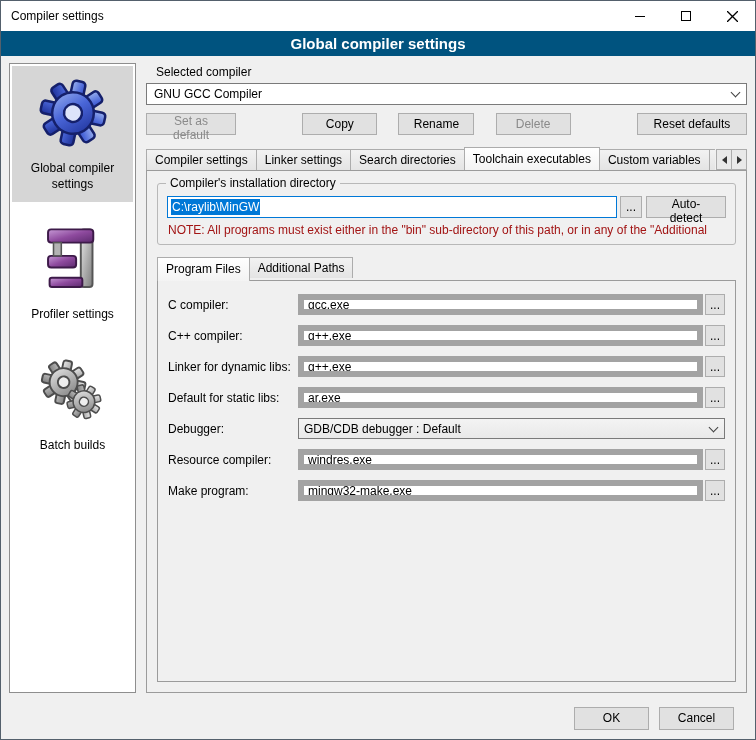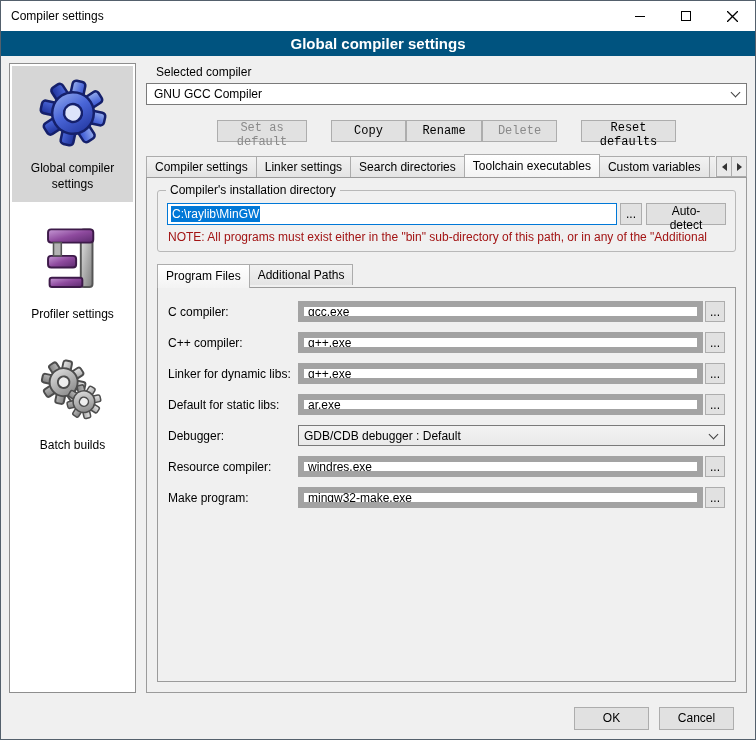--- a/index.html
+++ b/index.html
@@ -52,24 +52,24 @@
   }
   .combo-arrow-zone { margin-left: auto; width: 18px; height: 100%; display: flex; align-items: center; justify-content: center; }
   .chev { width: 7px; height: 7px; border-right: 1px solid #404040; border-bottom: 1px solid #404040; transform: rotate(45deg); margin-top: -3px; }
 
   .btn {
     height: 22px; padding: 0 10px;
     background: #e1e1e1; border: 1px solid #adadad;
     font-family: inherit; font-size: 12px; color: #000; cursor: default;
   }
   .btn.disabled { color: #8a8a8a; }
-  .btn-row { display: flex; margin-top: 15px; justify-content: center; font-family: Liberation Mono, monospace; }
+  .btn-row { display: flex; margin-top: 8px; justify-content: space-between; }
   .btn-row .gap { width: 24px; flex: 0 0 auto; }
   .w-setdef { width: 90px; } .w-copy { width: 75px; } .w-rename { width: 76px; }
-  .w-delete { width: 75px; } .w-reset { width: 95px; }
+  .w-delete { width: 75px; } .w-reset { width: 110px; }
 
   
   .tabstrip { display: flex; align-items: flex-end; margin-top: 12px; position: relative; z-index: 2; }
   .tabs-viewport { flex: 1; min-width: 0; display: flex; align-items: flex-end; overflow: hidden; }
   .tab {
     flex: 0 0 auto; height: 21px; display: flex; align-items: center;
     padding: 0 8px; background: linear-gradient(#f2f2f2, #e4e4e4);
     border: 1px solid #acacac; border-bottom: none; cursor: default; white-space: nowrap;
   }
   .tab + .tab { margin-left: -1px; }

